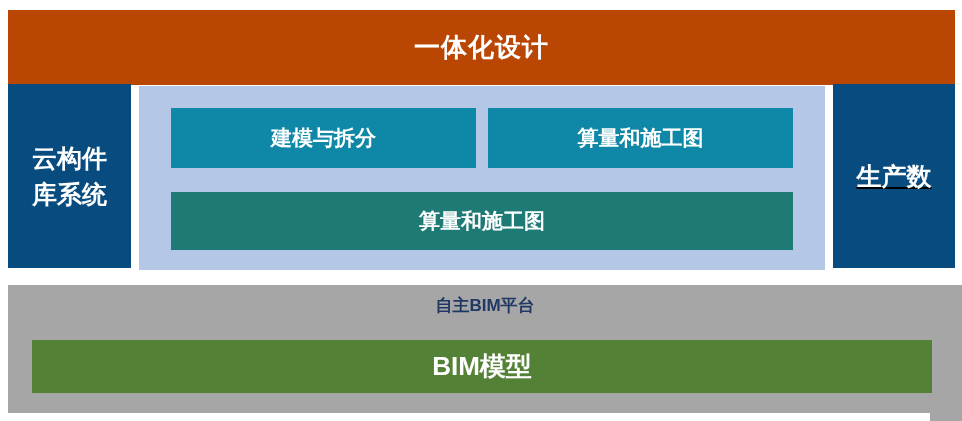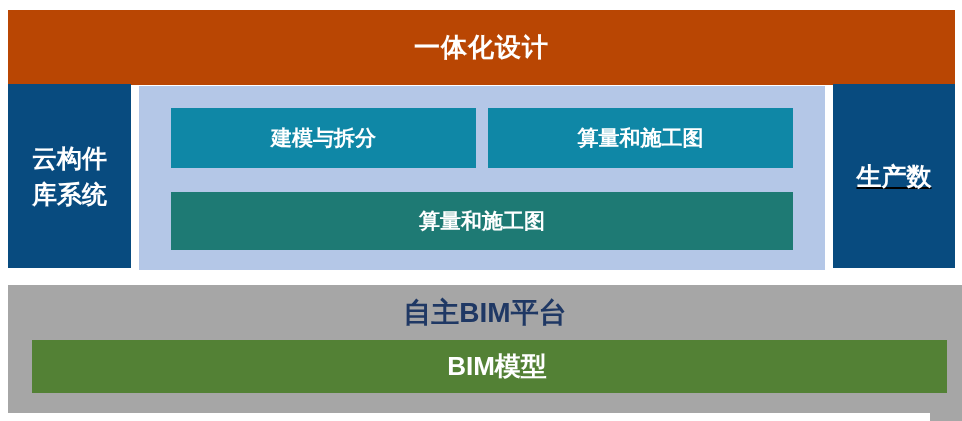--- a/index.html
+++ b/index.html
@@ -89,29 +89,29 @@
     position: absolute;
     left: 8px; top: 285px;
     width: 954px; height: 128px;
     background: var(--gray, #A6A6A6);
     box-sizing: border-box;
   }
   .platform-title {
     margin-top: 9px;
     text-align: center;
     color: var(--navy-text, #1F3864);
-    font-size: 28px;
+    font-size: 17px;
     font-weight: bold;
   }
   .model {
     position: absolute;
     left: 24px; top: 55px;
     width: 900px; height: 53px;
     background: var(--green, #538135);
-    display: flex; align-items: center; justify-content: center; padding-left: 15px;
+    display: flex; align-items: center; justify-content: center;
   }
   .model span {
     color: #ffffff;
     font-size: 26px;
     font-weight: bold;
   }
   
   .corner {
     position: absolute;
     left: 930px; top: 413px;

